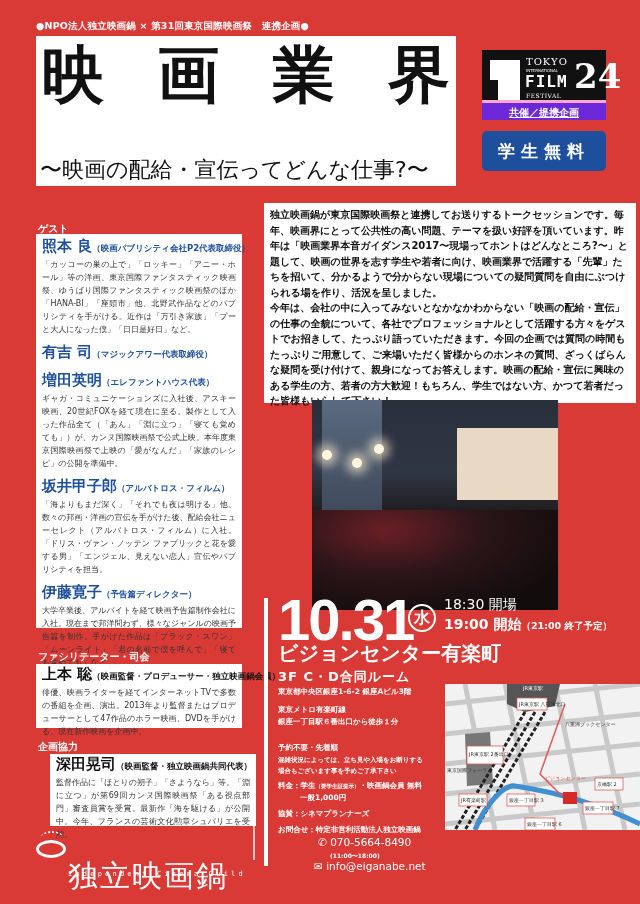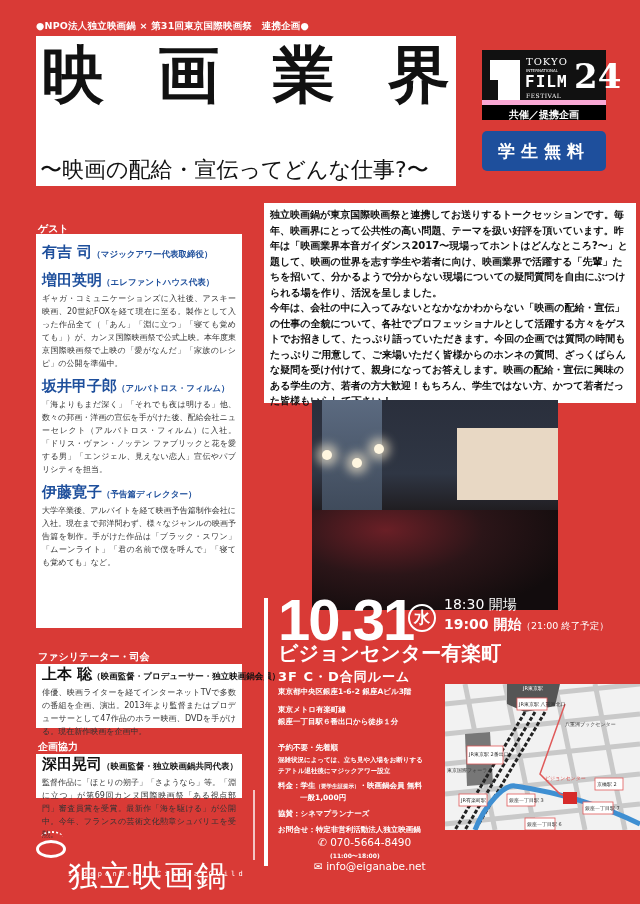--- a/index.html
+++ b/index.html
@@ -52,23 +52,24 @@
   .tiff .frame::after {
     content: ""; position: absolute; left: 0; bottom: 0; width: 8px; height: 20px; background: #111;
     border-right: 2px solid #fff;
   }
   .tiff .txt1 { position: absolute; left: 44px; top: 6px; font-family: "DejaVu Serif", serif; color: #fff; font-size: 10px; letter-spacing: 1px; }
   .tiff .txt2 { position: absolute; left: 44px; top: 18px; color: #fff; font-size: 4px; }
   .tiff .txt3 { position: absolute; left: 43px; top: 22px; color: #fff; font-size: 16px; font-weight: bold; letter-spacing: 1px; font-family: "DejaVu Sans Mono", monospace; }
   .tiff .txt4 { position: absolute; left: 44px; top: 42px; color: #fff; font-size: 6px; font-family: "DejaVu Serif", serif; letter-spacing: 0.5px; }
   .tiff .num { position: absolute; left: 92px; top: 6px; color: #fff; font-size: 34px; font-family: "DejaVu Serif", serif; font-weight: bold; line-height: 40px; }
   .tiff-sub {
-    left: 482px; top: 100px; width: 124px; height: 20px; background: #000000;
+    left: 482px; top: 100px; width: 124px; height: 20px; background: #6d28d9;
     color: #fff; font-size: 10px; font-weight: bold; text-align: center; line-height: 20px;
-    border-top: 5px solid #f9a8d4;
+    border-top: 3px solid #f9a8d4;
+    text-decoration: underline;
   }
   .free-badge {
     left: 482px; top: 131px; width: 124px; height: 40px;
     background: #1e4f9c; border-radius: 5px;
     color: #fff; font-size: 17px; font-weight: bold; text-align: center; line-height: 40px;
     letter-spacing: 6px;
   }
 
   
   .sec-label { color: #fff; font-weight: bold; font-size: 10px; white-space: nowrap; }
@@ -103,21 +104,21 @@
   .date {
     left: 278px; top: 590px; color: #fff; font-family: "Liberation Sans", sans-serif;
     font-size: 58px; font-weight: bold; line-height: 60px; letter-spacing: -2px; white-space: nowrap;
   }
   .dow {
     left: 408px; top: 604px; width: 28px; height: 28px; border: 2px solid #fff; border-radius: 50%;
     color: #fff; font-size: 16px; text-align: center; line-height: 24px; font-weight: bold;
   }
   .time1 { left: 444px; top: 596px; color: #fff; font-size: 14px; white-space: nowrap; }
   .time2 { left: 444px; top: 616px; color: #fff; font-size: 14px; font-weight: bold; white-space: nowrap; }
-  .time2 .note { font-size: 9.5px; font-weight: normal; }
+  .time2 .note { font-size: 9.5px; font-weight: bold; }
   .venue { left: 278px; top: 640px; color: #fff; font-size: 20px; font-weight: bold; white-space: nowrap; }
   .room { left: 278px; top: 668px; color: #fff; font-size: 13px; font-weight: bold; white-space: nowrap; letter-spacing: 1px; }
   .small-info { left: 278px; color: #fff; font-size: 7.5px; font-weight: bold; line-height: 12px; white-space: nowrap; }
   .contact { color: #fff; font-size: 10.5px; white-space: nowrap; }
 
   
   .map {
     left: 445px; top: 684px; width: 195px; height: 146px;
     background: #f4f4f4; overflow: hidden;
   }
@@ -155,20 +156,24 @@
   <div class="txt3">FILM</div>
   <div class="txt4">FESTIVAL</div>
   <div class="num">24</div>
 </div>
 <div class="abs tiff-sub">共催／提携企画</div>
 
 <div class="abs free-badge">学生無料</div>
 
 <div class="abs sec-label" style="left:38px; top:222px;">ゲスト</div>
 <div class="abs guest-panel" style="top:234px; height:394px; padding-top:2px;">
+  <div class="guest">
+    <div class="name"><span>照本 良</span><span class="role">（映画パブリシティ会社P2代表取締役）</span></div>
+    <div class="bio">「カッコーの巣の上で」「ロッキー」「アニー・ホール」等の洋画、東京国際ファンタスティック映画祭、ゆうばり国際ファンタスティック映画祭のほか「HANA-BI」「座頭市」他、北野武作品などのパブリシティを手がける。近作は「万引き家族」「プーと大人になった僕」「日日是好日」など。</div>
+  </div>
   <div class="guest" style="margin-top:6px;">
     <div class="name"><span>有吉 司</span><span class="role">（マジックアワー代表取締役）</span></div>
   </div>
   <div class="guest" style="margin-top:6px;">
     <div class="name"><span>増田英明</span><span class="role">（エレファントハウス代表）</span></div>
     <div class="bio">ギャガ・コミュニケーションズに入社後、アスキー映画、20世紀FOXを経て現在に至る。製作として入った作品全て（「あん」「淵に立つ」「寝ても覚めても」）が、カンヌ国際映画祭で公式上映。本年度東京国際映画祭で上映の「愛がなんだ」「家族のレシピ」の公開を準備中。</div>
   </div>
   <div class="guest" style="margin-top:6px;">
     <div class="name"><span>坂井甲子郎</span><span class="role">（アルバトロス・フィルム）</span></div>
     <div class="bio">「海よりもまだ深く」「それでも夜は明ける」他、数々の邦画・洋画の宣伝を手がけた後、配給会社ニューセレクト（アルバトロス・フィルム）に入社。「ドリス・ヴァン・ノッテン ファブリックと花を愛する男」「エンジェル、見えない恋人」宣伝やパブリシティを担当。</div>
@@ -181,21 +186,21 @@
 
 <div class="abs sec-label" style="left:38px; top:650px;">ファシリテーター・司会</div>
 <div class="abs guest-panel" style="top:664px; height:64px;">
   <div class="guest">
     <div class="name dark"><span>上本 聡</span><span class="role">（映画監督・プロデューサー・独立映画鍋会員）</span></div>
     <div class="bio">俳優、映画ライターを経てインターネットTVで多数の番組を企画、演出。2013年より監督またはプロデューサーとして47作品のホラー映画、DVDを手がける。現在新作映画を企画中。</div>
   </div>
 </div>
 
 <div class="abs sec-label" style="left:38px; top:740px;">企画協力</div>
-<div class="abs guest-panel" style="top:754px; height:44px;">
+<div class="abs guest-panel" style="top:754px; height:72px;margin-left:14px;">
   <div class="guest">
     <div class="name dark"><span>深田晃司</span><span class="role">（映画監督・独立映画鍋共同代表）</span></div>
     <div class="bio">監督作品に「ほとりの朔子」「さようなら」等。「淵に立つ」が第69回カンヌ国際映画祭「ある視点部門」審査員賞を受賞。最新作「海を駆ける」が公開中。今年、フランスの芸術文化勲章シュバリエを受勲。</div>
   </div>
 </div>
 
 <div class="abs logo">
   <div class="pot"></div>
   <div class="jp">独立映画鍋</div>
   <div class="en">Independent Cinema Guild</div>
@@ -223,21 +228,21 @@
 <div class="abs time2"><span>19:00 開始</span><span class="note">（21:00 終了予定）</span></div>
 <div class="abs venue">ビジョンセンター有楽町</div>
 <div class="abs room">3F C・D合同ルーム</div>
 
 <div class="abs small-info" style="top:686px; font-size:7.5px;">東京都中央区銀座1-6-2 銀座Aビル3階</div>
 <div class="abs small-info" style="top:704px;">東京メトロ有楽町線</div>
 <div class="abs small-info" style="top:716px;">銀座一丁目駅６番出口から徒歩１分</div>
 
 <div class="abs small-info" style="top:742px;">予約不要・先着順</div>
 <div class="abs small-info" style="top:754px; font-size:6.5px;">混雑状況によっては、立ち見や入場をお断りする</div>
-<div class="abs small-info" style="top:765px; font-size:6.5px;">テアトル退社後にマジックアワー設立</div>
+<div class="abs small-info" style="top:765px; font-size:6.5px;">場合もございます事を予めご了承下さい</div>
 
 <div class="abs small-info" style="top:780px;">
   <span>料金：学生</span><span style="font-size:5.5px;">（要学生証提示）</span><span>・映画鍋会員 無料</span>
 </div>
 <div class="abs small-info" style="top:792px; left:300px;">一般1,000円</div>
 <div class="abs small-info" style="top:808px;">協賛：シネマプランナーズ</div>
 <div class="abs small-info" style="top:824px;">お問合せ：特定非営利活動法人独立映画鍋</div>
 
 <div class="abs contact" style="left:318px; top:836px;">
   <span>✆</span>

